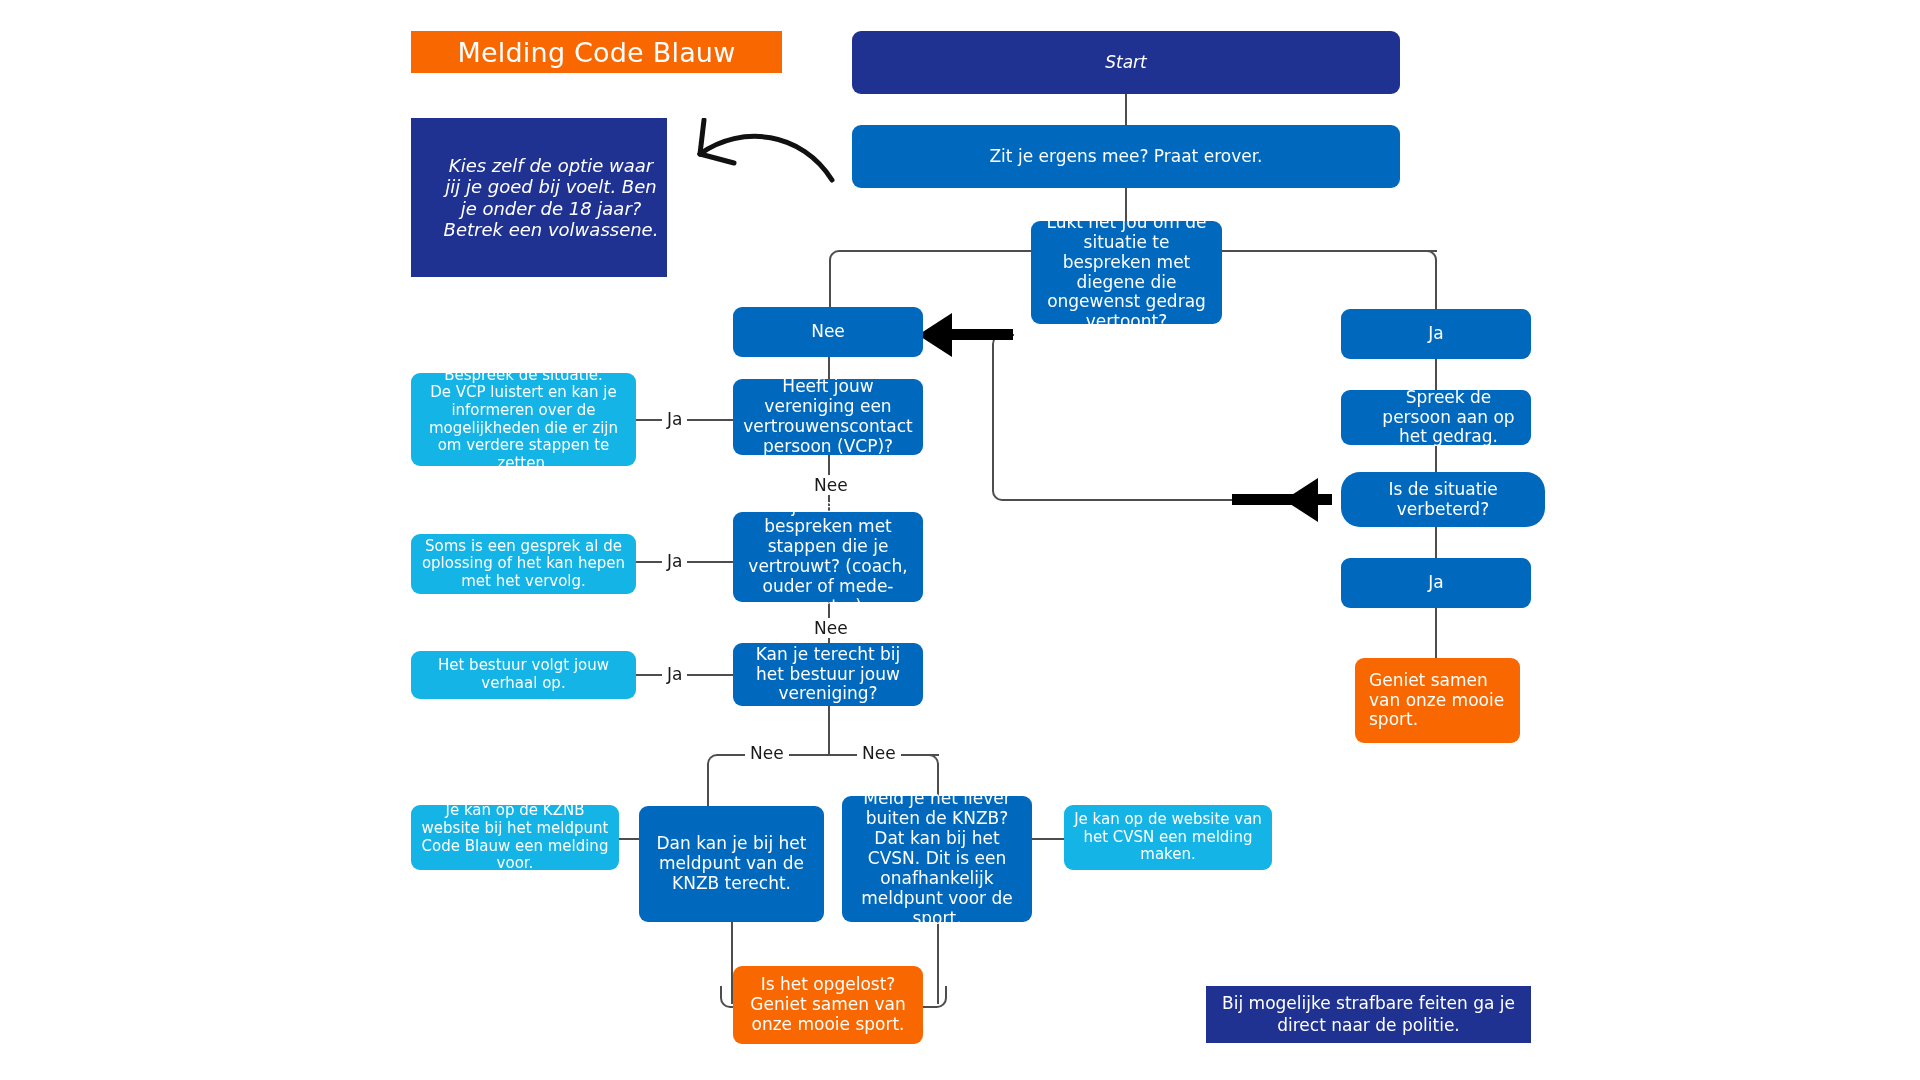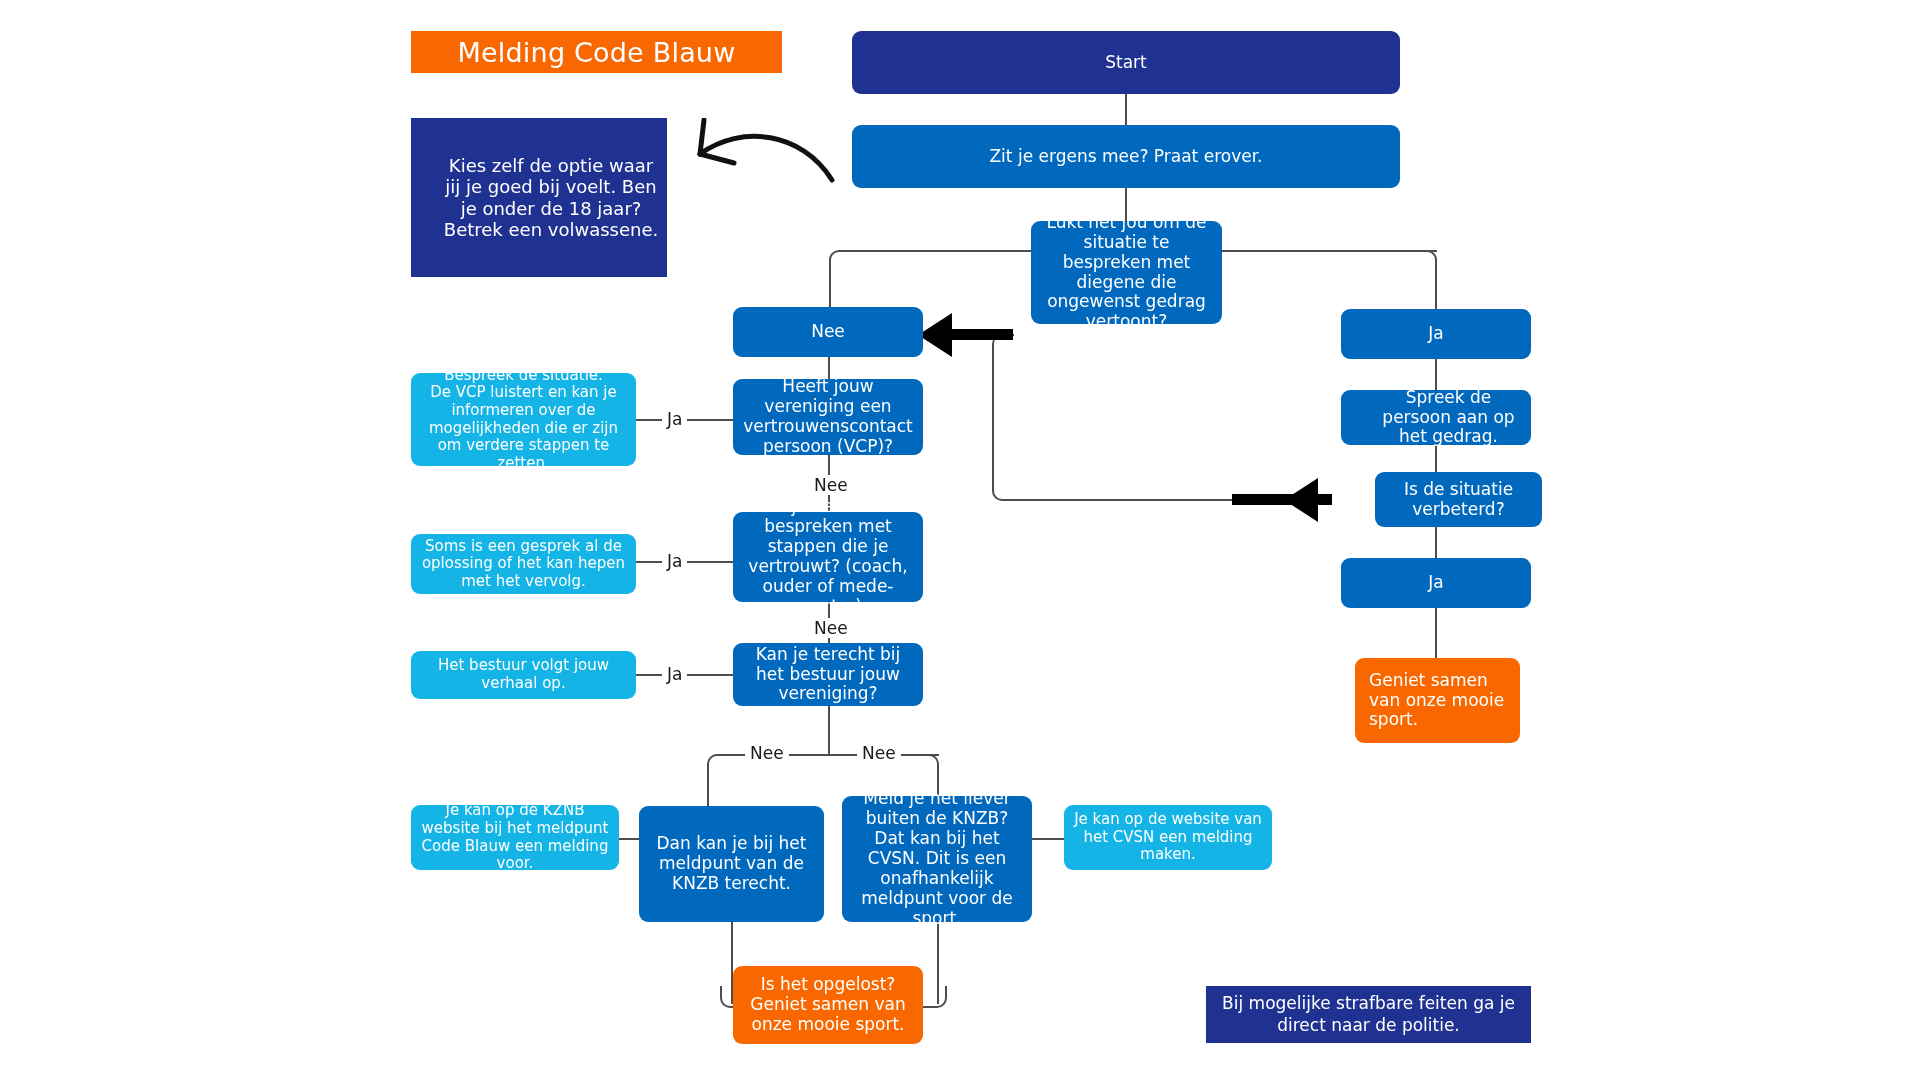--- a/index.html
+++ b/index.html
@@ -20,21 +20,21 @@
     align-items:center;
     justify-content:center;
     text-align:center;
     color:#ffffff;
     line-height:1.17;
     border-radius:9px;
     padding:4px 8px;
     white-space:pre-line;
     z-index:5;
   }
-  .navy{background:#1f3191;}
+  .navy{background:#1f3191;font-style:italic;}
   .blue{background:#0069be;}
   .cyan{background:#14b4e6;}
   .orange{background:#f96800;}
 
   .sq{border-radius:0;padding-left:32px;}
   .flat-left{text-align:left;justify-content:flex-start;}
 
   
   #title-banner{
     position:absolute;
@@ -189,21 +189,21 @@
   <div class="node orange" style="left:733px;top:966px;width:190px;height:78px;font-size:17px;">Is het opgelost? Geniet samen van onze mooie sport.</div>
 
   <div class="node blue" style="left:1341px;top:309px;width:190px;height:50px;font-size:17px;">Ja</div>
 
   <div class="conn v" style="left:1435px;top:359px;height:31px;"></div>
 
   <div class="node blue" style="left:1341px;top:390px;width:190px;height:55px;font-size:17px;padding-left:33px;">Spreek de persoon aan op het gedrag.</div>
 
   <div class="conn v" style="left:1435px;top:445px;height:27px;"></div>
 
-  <div class="node blue" style="left:1375px;top:472px;width:167px;height:55px;font-size:17px;">Is de situatie verbeterd?</div>
+  <div class="node blue" style="left:1341px;top:472px;width:204px;height:55px;font-size:17px;border-radius:19px;">Is de situatie verbeterd?</div>
 
   <div class="conn v" style="left:1435px;top:527px;height:45px;"></div>
 
   <div class="node blue" style="left:1341px;top:558px;width:190px;height:50px;font-size:17px;">Ja</div>
 
   <div class="conn v" style="left:1435px;top:608px;height:50px;"></div>
 
   <div class="node orange flat-left" style="left:1355px;top:658px;width:165px;height:85px;font-size:17px;padding-left:14px;">Geniet samen van onze mooie sport.</div>
 
   <div class="thick-line" style="left:1232px;top:494px;width:100px;height:11px;"></div>

